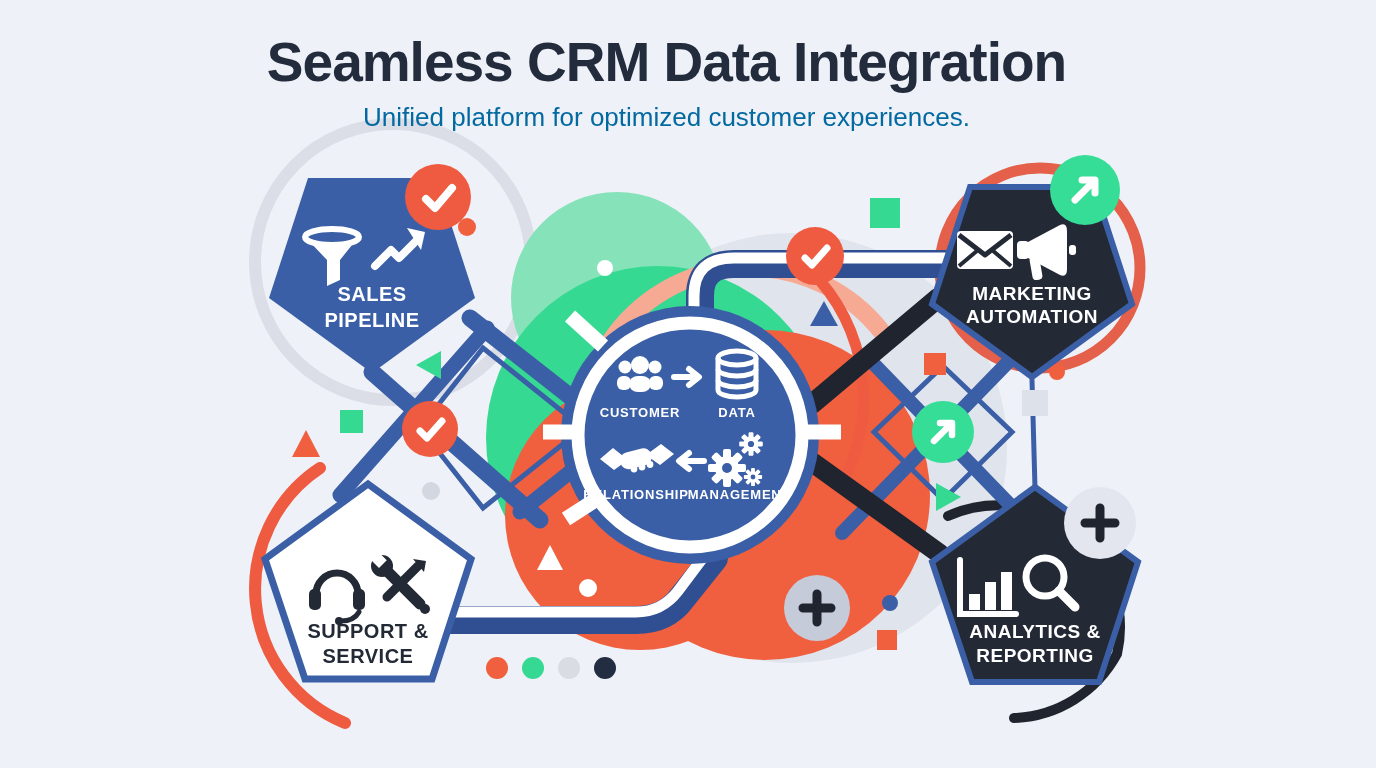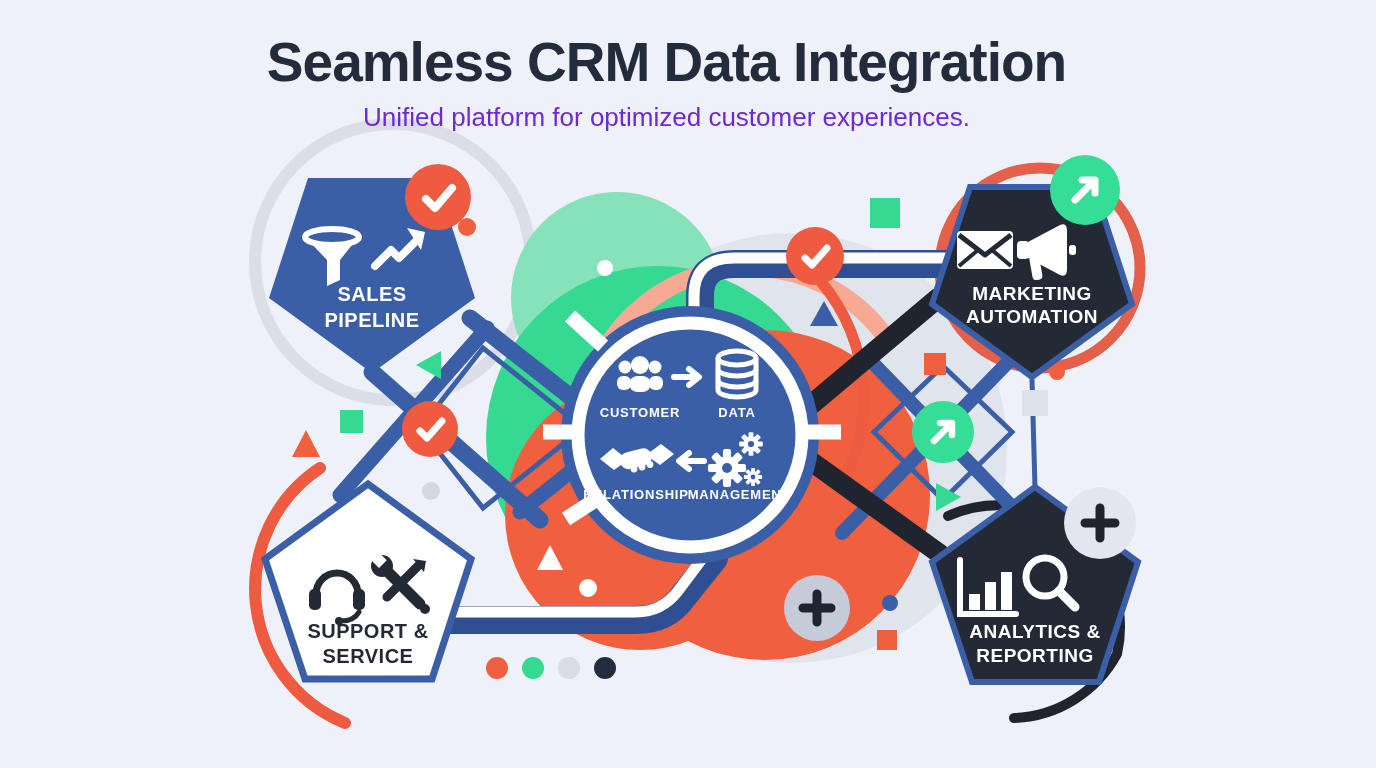--- a/index.html
+++ b/index.html
@@ -8,21 +8,21 @@
     background:#eef1f7;
     font-family:"Liberation Sans", sans-serif;
   }
   .stage{position:absolute;inset:0;width:1376px;height:768px;}
   .title-wrap{position:absolute;left:0;top:34px;width:1333px;text-align:center;z-index:5;}
   .title{
     font-size:55px;font-weight:bold;letter-spacing:-1px;color:#232c3d;
     line-height:1.05;
   }
   .subtitle{
-    margin-top:10px;font-size:26px;font-weight:500;color:#6d28d9;letter-spacing:0px;
+    margin-top:10px;font-size:26px;font-weight:500;color:#0369a1;letter-spacing:0px;
   }
   svg{position:absolute;left:0;top:0;}
   .node-label{font-family:"Liberation Sans",sans-serif;font-weight:bold;font-size:20px;letter-spacing:0.5px;}
   .node-label.small{font-size:19px;}
   .hub-label{font-family:"Liberation Sans",sans-serif;font-weight:bold;font-size:13px;letter-spacing:0.8px;fill:#ffffff;}
 </style>
 </head>
 <body>
 
 <div class="title-wrap">

